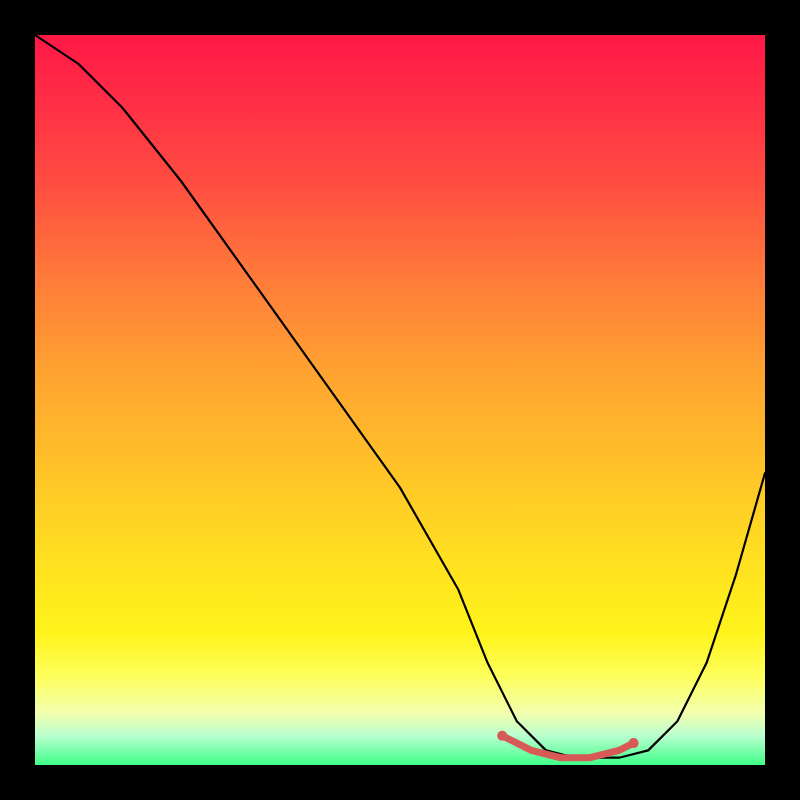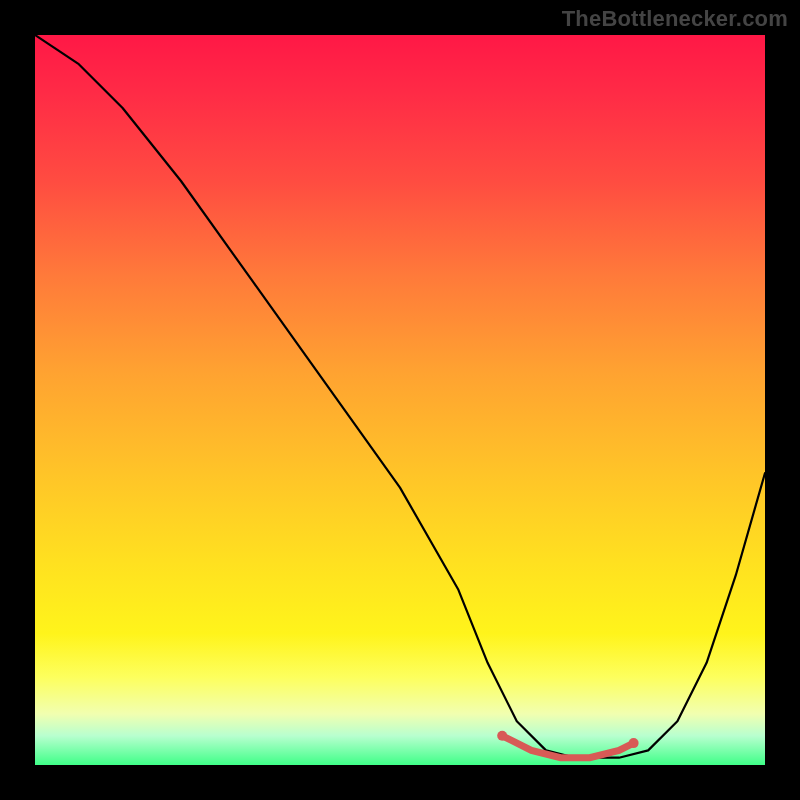--- a/index.html
+++ b/index.html
@@ -61,21 +61,20 @@
     width: 100%;
     height: 100%;
     z-index: 2;
   }
 </style>
 </head>
 <body>
 
 <div class="container">
 
-  <div class="watermark">TheBottleneсker.com</div>
 
   <div class="plot-area">
     <div class="gradient"></div>
 
     <svg class="curve" viewBox="0 0 730 730" preserveAspectRatio="none">
 
       <path d="M0.0 0.0 L43.8 29.2 L87.6 73.0 L146.0 146.0 L219.0 248.2 L292.0 350.4 L365.0 452.6 L423.4 554.8 L452.6 627.8 L481.8 686.2 L511.0 715.4 L540.2 722.7 L569.4 722.7 L584.0 722.7 L613.2 715.4 L642.4 686.2 L671.6 627.8 L700.8 540.2 L730.0 438.0" fill="none" stroke="#000" stroke-width="2.2" stroke-linejoin="round" stroke-linecap="round"></path>
 
       <path d="M467.2 700.8 L496.4 715.4 L525.6 722.7 L554.8 722.7 L584.0 715.4 L598.6 708.1" fill="none" stroke="#d85a56" stroke-width="7" stroke-linecap="round"></path>
 

